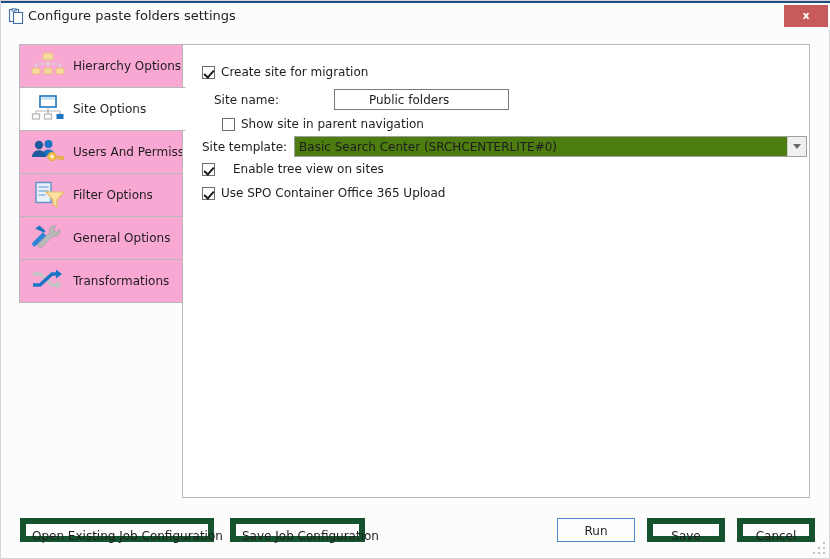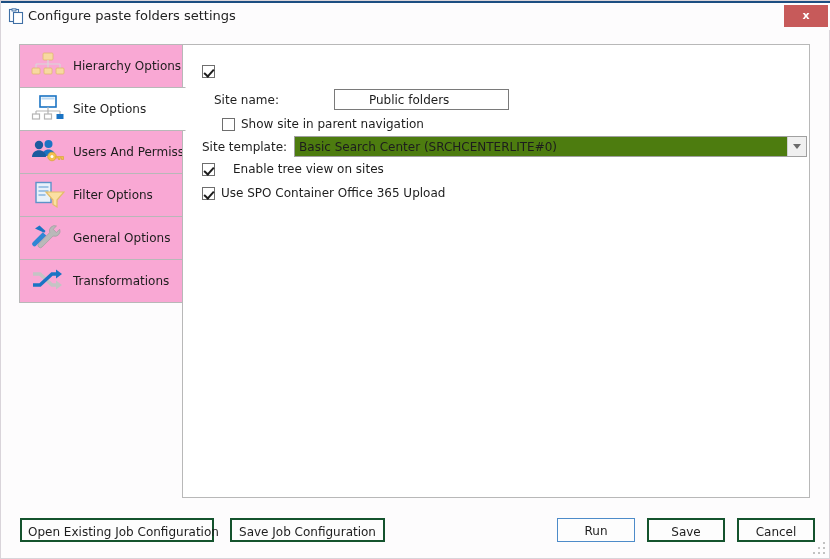--- a/index.html
+++ b/index.html
@@ -36,21 +36,21 @@
   .cb.checked::after{content:"";position:absolute;left:3px;top:1px;width:4px;height:8px;border:solid #1d1d1d;border-width:0 2px 2px 0;transform:rotate(42deg);}
   .cb-label{margin-left:6px;font-size:12px;white-space:nowrap;cursor:default;}
   .fld-label{font-size:12px;white-space:nowrap;}
   .txtbox{box-sizing:border-box;height:21px;border:1px solid #7a7a7a;background:#fff;font-family:inherit;font-size:12px;color:#1d1d1d;padding:0 3px;line-height:19px;outline:none;}
   .combo{box-sizing:border-box;height:21px;border:1px solid #a0a0a0;background:#4d7c0f;position:relative;display:flex;align-items:center;cursor:pointer;}
   .combo-val{font-size:12px;padding-left:4px;white-space:nowrap;overflow:hidden;}
   .combo-btn{position:absolute;right:0;top:0;width:18px;height:19px;background:#f0f0f0;border-left:1px solid #cfcfcf;display:flex;align-items:center;justify-content:center;}
   .chev{width:0;height:0;border-left:4px solid transparent;border-right:4px solid transparent;border-top:5px solid #6b6b6b;}
 
   
-  .btn{box-sizing:border-box;background:#fdfdfd;border:2px solid #14532d;font-family:inherit;font-size:12px;color:#1d1d1d;cursor:pointer;height:24px;position:absolute;text-align:center;line-height:22px;white-space:nowrap;}
+  .btn{box-sizing:border-box;background:#fdfdfd;border:6px solid #14532d;font-family:inherit;font-size:12px;color:#1d1d1d;cursor:pointer;height:24px;position:absolute;text-align:center;line-height:22px;white-space:nowrap;}
   .btn.default{border:1px solid #4d8bc9;}
   .grip{position:absolute;right:3px;bottom:3px;width:13px;height:13px;}
   .grip i{position:absolute;width:2px;height:2px;background:#c2c2c2;}
 </style>
 </head>
 <body>
 
 <div class="window">
 
   <div class="titlebar">
@@ -149,20 +149,21 @@
         </svg>
       </span>
       <span class="tab-label">Transformations</span>
     </div>
   </div>
 
   <div class="panel">
 
     <div class="row" style="left:19px;top:20px;">
       <span class="cb checked"></span>
+      <span class="cb-label">Create site for migration</span>
     </div>
 
     <div class="row" style="left:31px;top:44px;gap:40px;">
       <span class="fld-label">Site name:</span>
       <input class="txtbox" style="width: 175px; margin-left: 15px; padding-left: 34px;" value="Public folders">
     </div>
 
     <div class="row" style="left:39px;top:72px;">
       <span class="cb"></span>
       <span class="cb-label">Show site in parent navigation</span>
@@ -184,21 +185,21 @@
     </div>
 
     <div class="row" style="left:19px;top:141px;">
       <span class="cb checked"></span>
       <span class="cb-label">Use SPO Container Office 365 Upload</span>
     </div>
   </div>
 
   <div>
     <button class="btn" style="left:19px;top:517px;width:194px;">Open Existing Job Configuration</button>
-    <button class="btn" style="left:229px;top:517px;width:155px;">Save Job Configuration</button>
+    <button class="btn" style="left:229px;top:517px;width:135px;">Save Job Configuration</button>
     <button class="btn default" style="left:556px;top:517px;width:78px;">Run</button>
     <button class="btn" style="left:646px;top:517px;width:78px;">Save</button>
     <button class="btn" style="left:736px;top:517px;width:78px;">Cancel</button>
   </div>
 
   <div class="grip">
     <i style="left:10px;top:0;"></i>
     <i style="left:5px;top:5px;"></i>
       <i style="left:10px;top:5px;"></i>
     <i style="left:0;top:10px;"></i>

